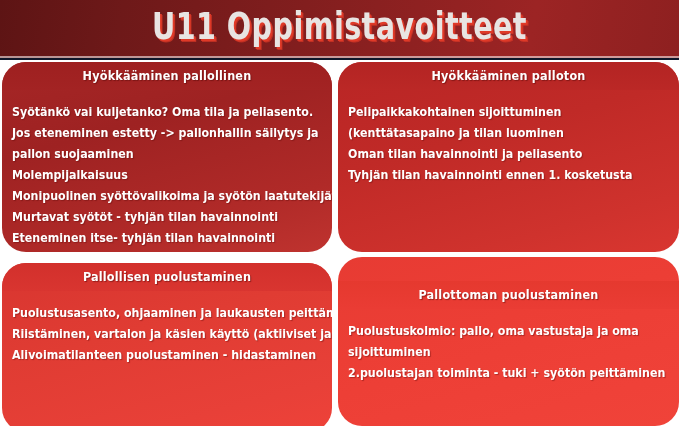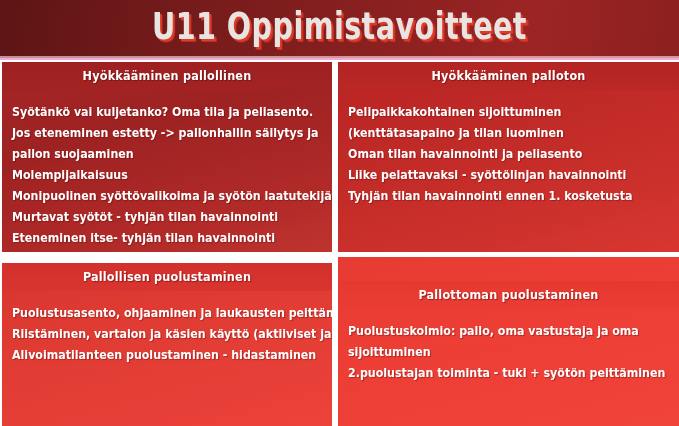--- a/index.html
+++ b/index.html
@@ -1,21 +1,21 @@
 <!DOCTYPE html>
 <html><head>
 <meta charset="utf-8">
 <style>
   html,body{margin:0;padding:0;}
   body{
     width:679px;height:426px;overflow:hidden;
     background:#c0392b;
     font-family:"Liberation Sans", sans-serif;
   }
-  #app{position:relative;width:679px;height:426px;overflow:hidden;background:#f9a8d4;}
+  #app{position:relative;width:679px;height:426px;overflow:hidden;background:#0f172a;}
 
   
   .title-band{
     position:absolute;left:0;top:0;width:679px;height:58px;
     background:linear-gradient(100deg,#5d1414 0%,#6e1919 18%,#8a2020 55%,#9c2424 78%,#8e2020 100%);
     overflow:hidden;
   }
   .title-band:after{
     content:"";position:absolute;left:0;bottom:0;width:100%;height:2px;
     background:rgba(255,255,255,0.55);
@@ -36,20 +36,21 @@
   }
 
   
   .grid{
     position:absolute;left:0;top:60px;width:679px;height:366px;
     background:#ffffff;
   }
   .quad{
     position:absolute;
     overflow:hidden;
+    border-radius:24px;
   }
   
   .q-tl{left:2px;  top:2px;   width:330px; height:190px;}
   .q-tr{left:338px;top:2px;   width:341px; height:190px;}
   .q-bl{left:2px;  top:203px; width:330px; height:169px;}
   .q-br{left:338px;top:197px; width:341px; height:169px;}
 
   
   .q-tl{background:linear-gradient(165deg,#a62626 0%,#9e2222 35%,#b02a28 75%,#bf332f 100%);}
   .q-tr{background:linear-gradient(165deg,#b92525 0%,#c02a27 40%,#cf322d 80%,#d93630 100%);}
@@ -109,21 +110,20 @@
         <div class="line">Murtavat syötöt - tyhjän tilan havainnointi</div>
         <div class="line">Eteneminen itse- tyhjän tilan havainnointi</div>
       </div>
     </div>
 
     <div class="quad q-tr">
       <div class="quad-header">Hyökkääminen palloton</div>
       <div class="quad-body">
         <div class="line wrap">Pelipaikkakohtainen sijoittuminen (kenttätasapaino ja tilan luominen</div>
         <div class="line">Oman tilan havainnointi ja peliasento</div>
-        <div class="line">Liike pelattavaksi - syöttölinjan havainnointi</div>
         <div class="line">Tyhjän tilan havainnointi ennen 1. kosketusta</div>
       </div>
     </div>
 
     <div class="quad q-bl">
       <div class="quad-header">Pallollisen puolustaminen</div>
       <div class="quad-body">
         <div class="line">Puolustusasento, ohjaaminen ja laukausten peittäminen</div>
         <div class="line">Riistäminen, vartalon ja käsien käyttö (aktiiviset jalat)</div>
         <div class="line">Alivoimatilanteen puolustaminen - hidastaminen</div>

